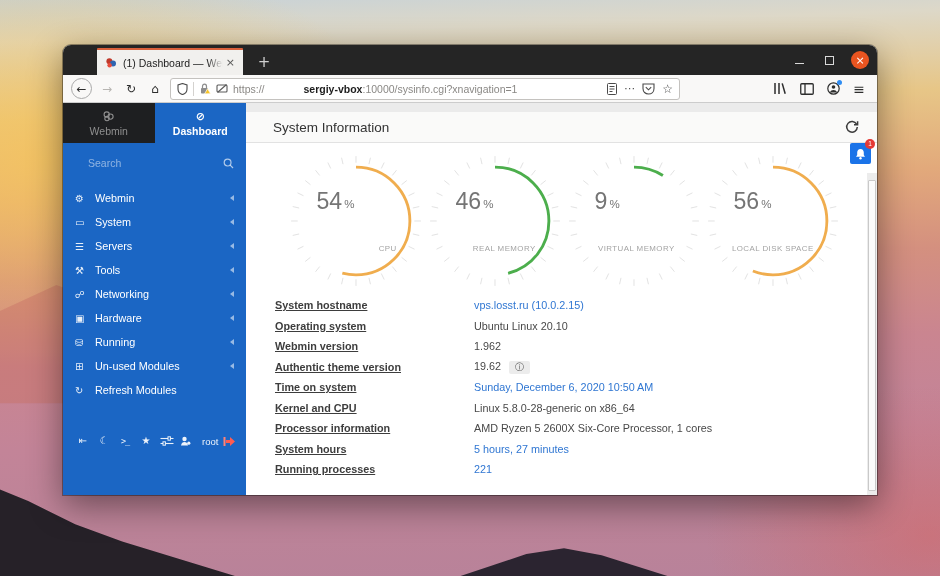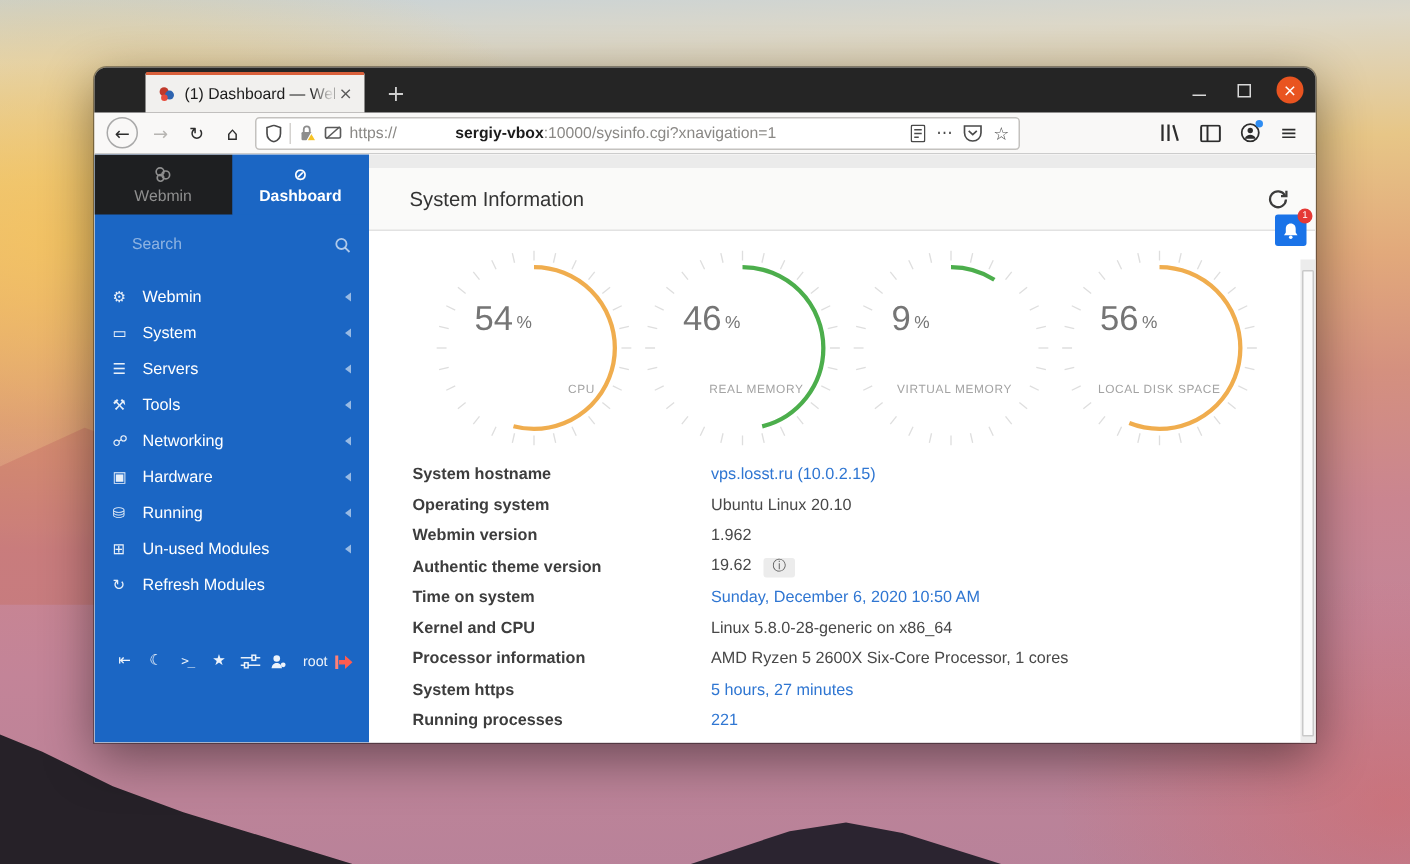--- a/index.html
+++ b/index.html
@@ -79,31 +79,31 @@
   .menu .mi-arrow { width:0; height:0; border-top:3px solid transparent; border-bottom:3px solid transparent; border-right:4px solid rgba(255,255,255,.55); }
   .side-footer { position:absolute; left:0; right:0; bottom:46px; display:flex; align-items:center; gap:5px; padding:0 12px; font-size:10px; color:rgba(255,255,255,.92); }
   .sf-ic { min-width:16px; text-align:center; font-size:10px; line-height:16px; }
   .sf-term { font-family:"DejaVu Sans Mono",monospace; font-size:8.5px; letter-spacing:-1px; }
   .sf-user { display:flex; align-items:center; gap:11px; font-size:9.5px; }
   .sf-logout svg { display:block; }
 
   
   .content { position:relative; flex:1; background:#fff; overflow:hidden; }
   .c-strip { height:9px; background:#ebebeb; }
-  .c-header { height:42px; background:#fafaf9; border-bottom:1px solid #e2e2e2; display:flex; align-items:center; padding:0 18px 0 27px; }
+  .c-header { height:31px; background:#fafaf9; border-bottom:1px solid #e2e2e2; display:flex; align-items:center; padding:0 18px 0 27px; }
   .c-title { font-size:13.5px; color:#333; flex:1; }
   .bell-btn { position:absolute; right:6px; top:40px; width:21px; height:21px; background:#1a73e8; border-radius:2px;
     display:flex; align-items:center; justify-content:center; z-index:5; }
   .bell-badge { position:absolute; right:-4px; top:-4px; width:10px; height:10px; background:#e53935; border-radius:50%;
     color:#fff; font-size:6.5px; line-height:10px; text-align:center; }
   .gauges { display:flex; justify-content:space-between; padding:12px 38px 0 44px; }
   .gauge { width:132px; height:132px; }
   .info-table { padding:8px 0 0 29px; }
   .irow { display:grid; grid-template-columns:199px 1fr; align-items:center; height:20.5px; font-size:10.8px; }
-  .irow .ilabel { color:#3d3d3d; font-weight:bold; }
+  .irow .ilabel { color:#3d3d3d; font-weight:bold;text-decoration:underline; }
   .irow .ival { color:#484848; }
   .irow .ival.link { color:#2f76d2; }
   .ibadge { display:inline-block; margin-left:8px; background:#ececec; border-radius:2px; padding:0 6px; font-size:9px; color:#555; line-height:13px; }
   .scrollbar { position:absolute; right:0; top:70px; bottom:0; width:10px; background:#ececec; }
   .scroll-thumb { position:absolute; left:1px; right:1px; top:7px; bottom:4px; background:#fbfbfb; border:1px solid #c9c9c9; border-radius:1px; }
   svg { display:block; }
 </style>
 </head>
 <body>
 
@@ -473,21 +473,21 @@
             </div>
             <div class="irow">
               <div class="ilabel">Kernel and CPU</div>
               <div class="ival"><span>Linux 5.8.0-28-generic on x86_64</span></div>
             </div>
             <div class="irow">
               <div class="ilabel">Processor information</div>
               <div class="ival"><span>AMD Ryzen 5 2600X Six-Core Processor, 1 cores</span></div>
             </div>
             <div class="irow">
-              <div class="ilabel">System https</div>
+              <div class="ilabel">System hours</div>
               <div class="ival link"><span>5 hours, 27 minutes</span></div>
             </div>
             <div class="irow">
               <div class="ilabel">Running processes</div>
               <div class="ival link"><span>221</span></div>
             </div>
           </div>
 
         <div class="scrollbar">
           <div class="scroll-thumb"></div>

